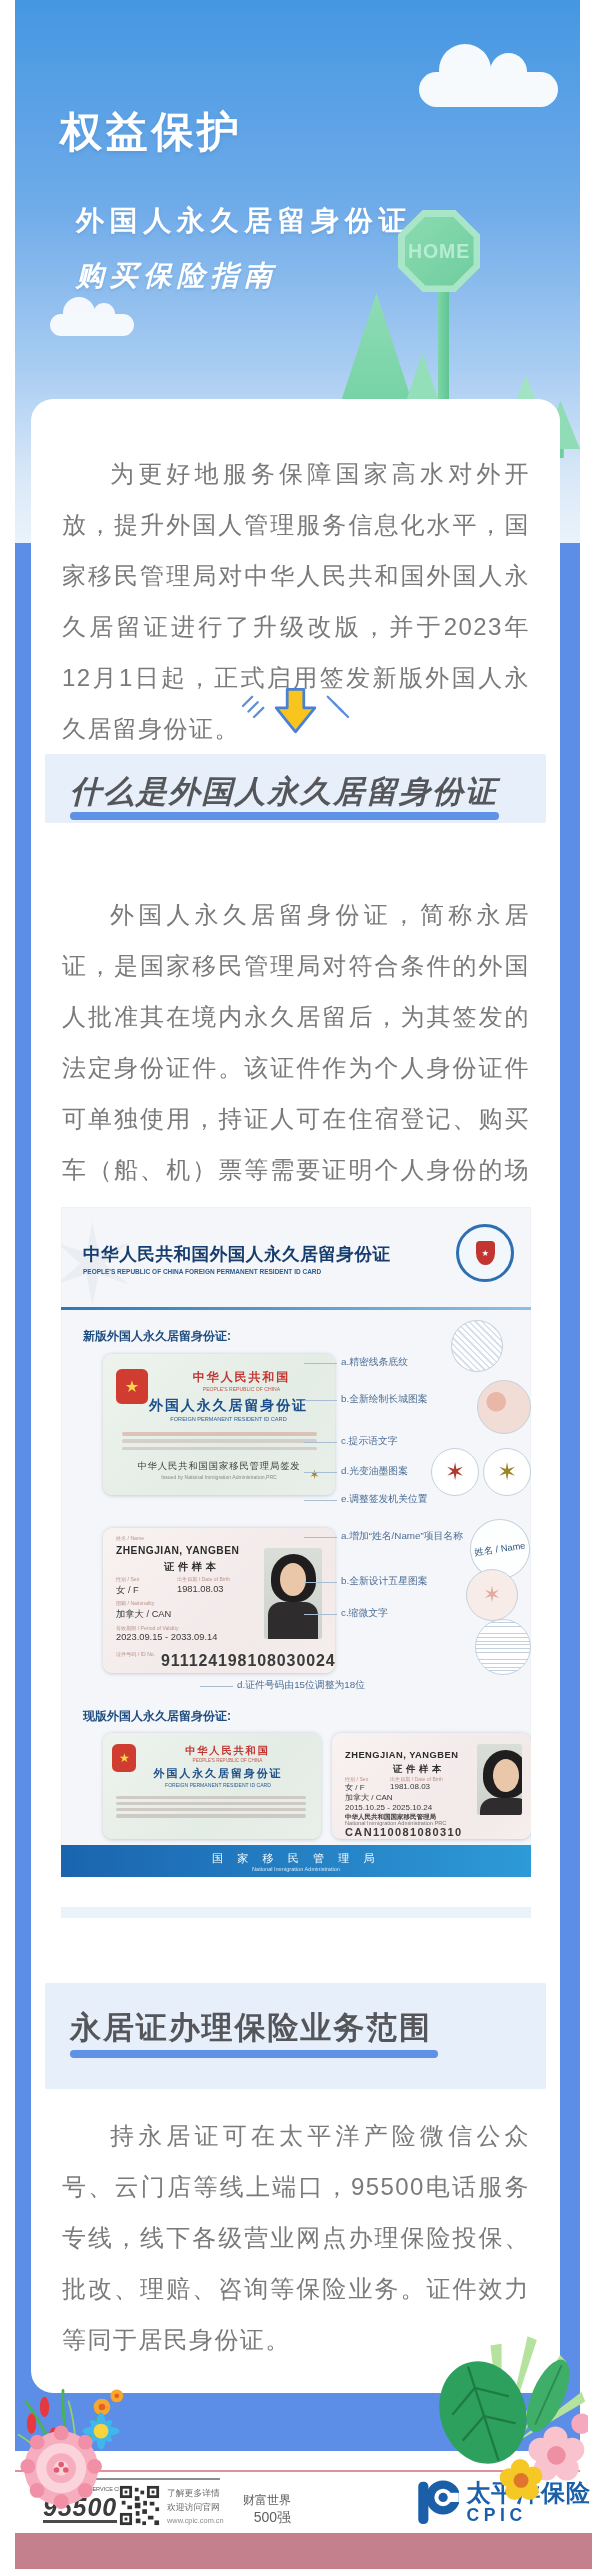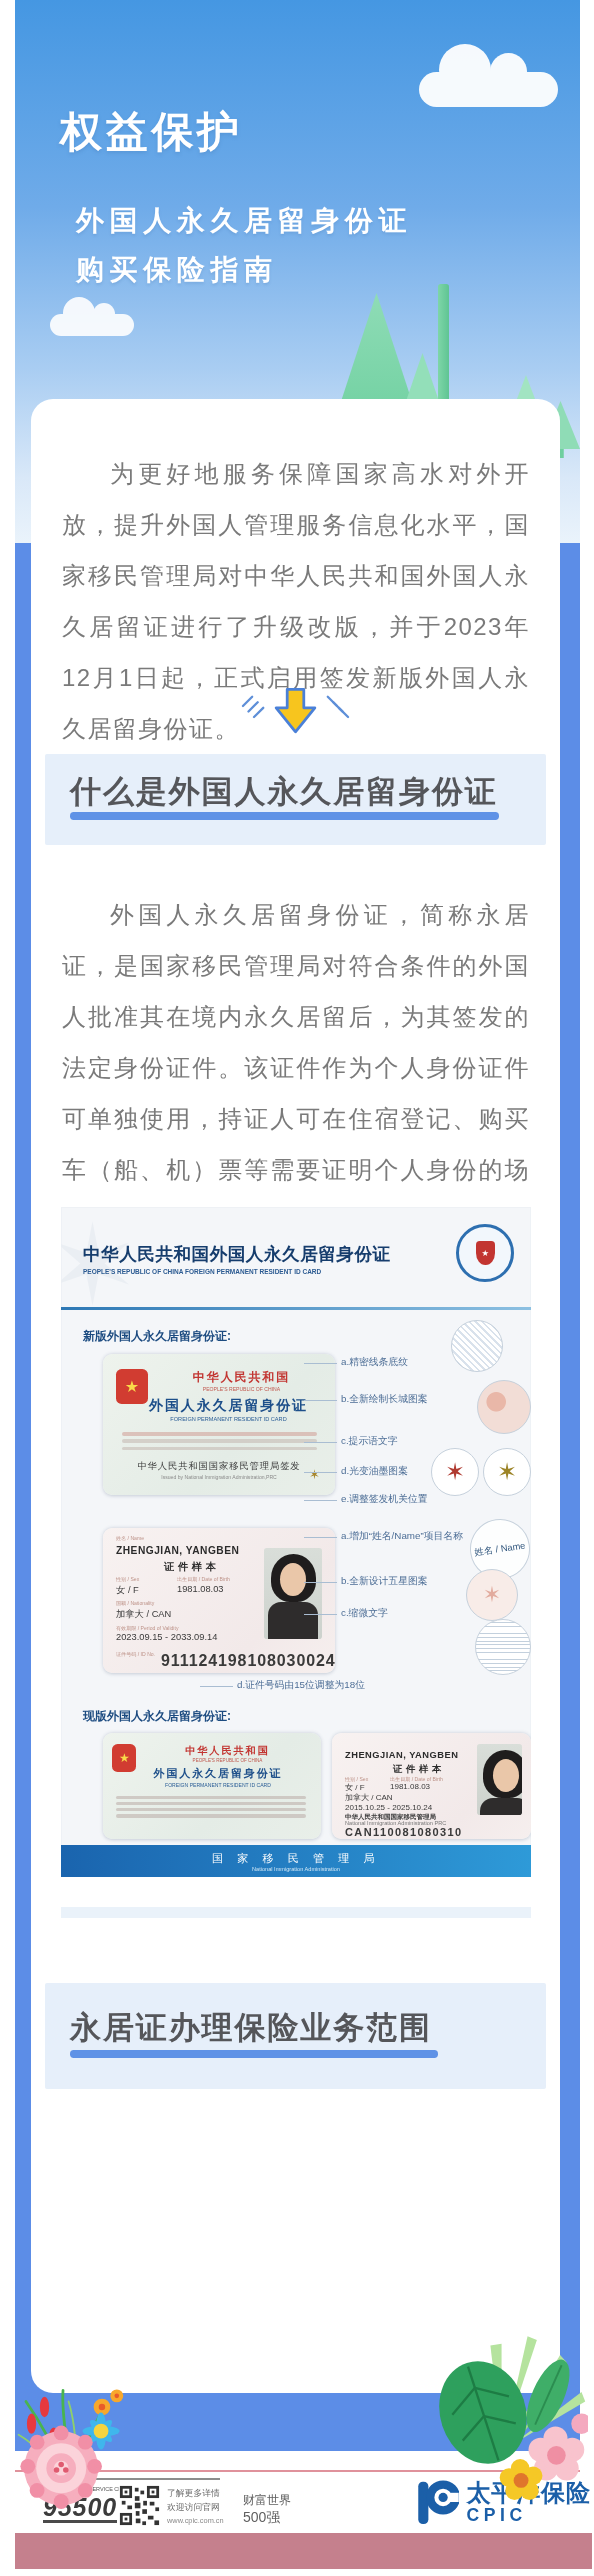--- a/index.html
+++ b/index.html
@@ -13,21 +13,21 @@
   .c1{left:404px;top:72px;width:139px;height:35px;}
   .c1:before{width:52px;height:52px;left:20.4px;top:-28px;}
   .c1:after{width:37px;height:37px;left:71px;top:-18.6px;}
   .c2{left:35px;top:314px;width:84px;height:22px;opacity:.9;}
   .c2:before{width:32px;height:32px;left:13px;top:-16.7px;}
   .c2:after{width:22px;height:22px;left:43px;top:-11px;}
   .h-title{position:absolute;left:45px;top:104px;font-size:42px;font-weight:bold;color:#ffffff;
            letter-spacing:3.7px;text-shadow:0 1.9px 3.7px rgba(60,110,170,.25);}
   .h-sub{position:absolute;left:61px;font-size:28px;font-weight:bold;color:#ffffff;letter-spacing:5.6px;
          text-shadow:0 1.9px 2.8px rgba(60,110,170,.2);}
-  .s1{top:202px;} .s2{top:251px;}
+  .s1{top:202px;} .s2{top:257px;font-style:italic;}
   .tree{position:absolute;}
   .tree .cone{width:100%;height:100%;clip-path:polygon(50% 0,100% 100%,0 100%);}
   .tree .trunk{position:absolute;left:50%;transform:translateX(-50%);background:#6fcf9f;}
   .t1{left:316px;top:293px;width:91px;height:139px;}
   .t1 .cone{background:linear-gradient(180deg,#8fdcb6,#6fd0a0);}
   .t1 .trunk{top:139px;width:11px;height:16.7px;}
   .t2{left:377px;top:353px;width:61px;height:89px;}
   .t2 .cone{background:#93dfb9;}
   .t2 .trunk{top:89px;width:8.4px;height:13px;}
   .t3{left:485px;top:375px;width:52px;height:69px;}
@@ -48,21 +48,21 @@
   .bluebg{position:absolute;left:15px;top:543px;width:565px;height:1908px;background:#5c8de7;}
   
   .card{position:absolute;left:31px;top:399px;width:529px;height:1994px;background:#ffffff;
         border-radius:22px;z-index:2;}
   .para{position:absolute;left:31px;width:468px;margin:0;font-size:24px;color:#7a7a7a;
         letter-spacing:1.4px;line-height:51px;text-align:justify;text-indent:2em;}
   .p1{top:49px;} .p2{top:490px;} .p3{top:1711px;}
   .arrow-div{position:absolute;left:0;top:279px;width:529px;height:67px;display:flex;
              align-items:center;justify-content:center;}
   .secbox{position:absolute;left:14px;width:501px;background:#e6effa;border-radius:1.9px;}
-  .sb1{top:355px;height:91px;} .sb2{top:1584px;height:106px;}
+  .sb1{top:355px;height:69px;font-style:italic;} .sb2{top:1584px;height:106px;}
   .sec-title{position:absolute;left:25px;top:16.7px;font-size:31px;font-weight:bold;color:#55565a;
              letter-spacing:1.9px;}
   .sec-underline{position:absolute;left:25px;top:58px;height:8.4px;border-radius:3.7px;background:#5f92e6;}
   .u1{width:429px;} .u2{width:368px;}
   .sb2 .sec-title{top:24px;} .sb2 .sec-underline{top:67px;}
   
   .spec{position:absolute;left:30px;top:808px;width:470px;height:670px;background:#f4f6f9;
         box-shadow:0 0 0 0.9px #eef1f5 inset;overflow:hidden;}
   .spec:before{content:"✶";position:absolute;left:-15px;top:-5.6px;font-size:111px;color:#eaeef3;}
   .spec-title{position:absolute;left:22px;top:35px;font-size:17.6px;font-weight:bold;color:#163d6d;letter-spacing:0.5px;}
@@ -138,21 +138,21 @@
   
   .pinkline{position:absolute;left:15px;top:2470px;width:565px;height:1.9px;background:#e0929c;z-index:3;}
   .fline{position:absolute;left:41px;top:2478px;width:179px;height:1.9px;background:#8c8c8c;z-index:4;}
   .hot{position:absolute;left:43px;top:2485px;z-index:4;width:71px;}
   .hot-small{font-size:6px;color:#555;transform:scale(.92);transform-origin:left;white-space:nowrap;}
   .hot-num{font-size:25px;font-weight:bold;font-style:italic;color:#3c3c3c;letter-spacing:0.9px;
            border-bottom:3.7px solid #4a4a4a;display:inline-block;line-height:1.05;}
   .qr{position:absolute;left:119px;top:2485px;width:41px;height:41px;z-index:4;}
   .caps{position:absolute;left:167px;top:2486px;z-index:4;font-size:8.8px;color:#6b6b6b;line-height:14px;}
   .caps .url{font-size:7.4px;color:#8a8a8a;}
-  .fortune{position:absolute;left:243px;top:2492px;z-index:4;color:#5f5f5f;text-align:left;}
+  .fortune{position:absolute;left:243px;top:2492px;z-index:4;color:#5f5f5f;text-align:right;}
   .fortune .f1{font-size:12px;} .fortune .f2{font-size:14px;}
   .cpic{position:absolute;left:418px;top:2479px;z-index:4;display:flex;align-items:center;}
   .cpic-text{margin-left:7.4px;}
   .cpic-cn{font-size:24px;font-weight:bold;color:#1b5fa8;letter-spacing:0.9px;line-height:26px;}
   .cpic-en{font-size:17.6px;font-weight:bold;color:#1b5fa8;letter-spacing:4.6px;line-height:18.6px;}
   .mauvebar{position:absolute;left:15px;top:2533px;width:577px;height:36px;background:#c5808d;z-index:3;}
   .flowers{position:absolute;z-index:5;}
   .fl-left{left:13px;top:2364px;} .fl-right{left:416px;top:2327px;}
 </style>
 </head>
@@ -176,20 +176,24 @@
         <div class="trunk"></div>
       </div>
     <div class="tree t3">
         <div class="cone"></div>
         <div class="trunk"></div>
       </div>
     <div class="tree t4">
         <div class="cone"></div>
         <div class="trunk"></div>
       </div>
+    <div class="home-sign">
+      <span class="home-inner"></span>
+      <span class="home-text">HOME</span>
+    </div>
   </div>
 
   <div class="bluebg"></div>
 
   <div class="card">
 
     <p class="para p1">为更好地服务保障国家高水对外开放，提升外国人管理服务信息化水平，国家移民管理局对中华人民共和国外国人永久居留证进行了升级改版，并于2023年12月1日起，正式启用签发新版外国人永久居留身份证。</p>
 
     <div class="arrow-div">
       <svg width="139" height="59" viewBox="0 0 150 64">
@@ -318,20 +322,21 @@
       </div>
     </div>
 
     <div class="palestrip"></div>
 
     <div class="secbox sb2">
       <div class="sec-title">永居证办理保险业务范围</div>
       <div class="sec-underline u2"></div>
     </div>
 
+    <p class="para p3">持永居证可在太平洋产险微信公众号、云门店等线上端口，95500电话服务专线，线下各级营业网点办理保险投保、批改、理赔、咨询等保险业务。证件效力等同于居民身份证。</p>
   </div>
 
   <div class="pinkline"></div>
   <div class="fline"></div>
 
   <div class="hot">
     <div class="hot-small">全国客户服务专线 SERVICE CENTER</div>
     <div class="hot-num">95500</div>
   </div>
 

